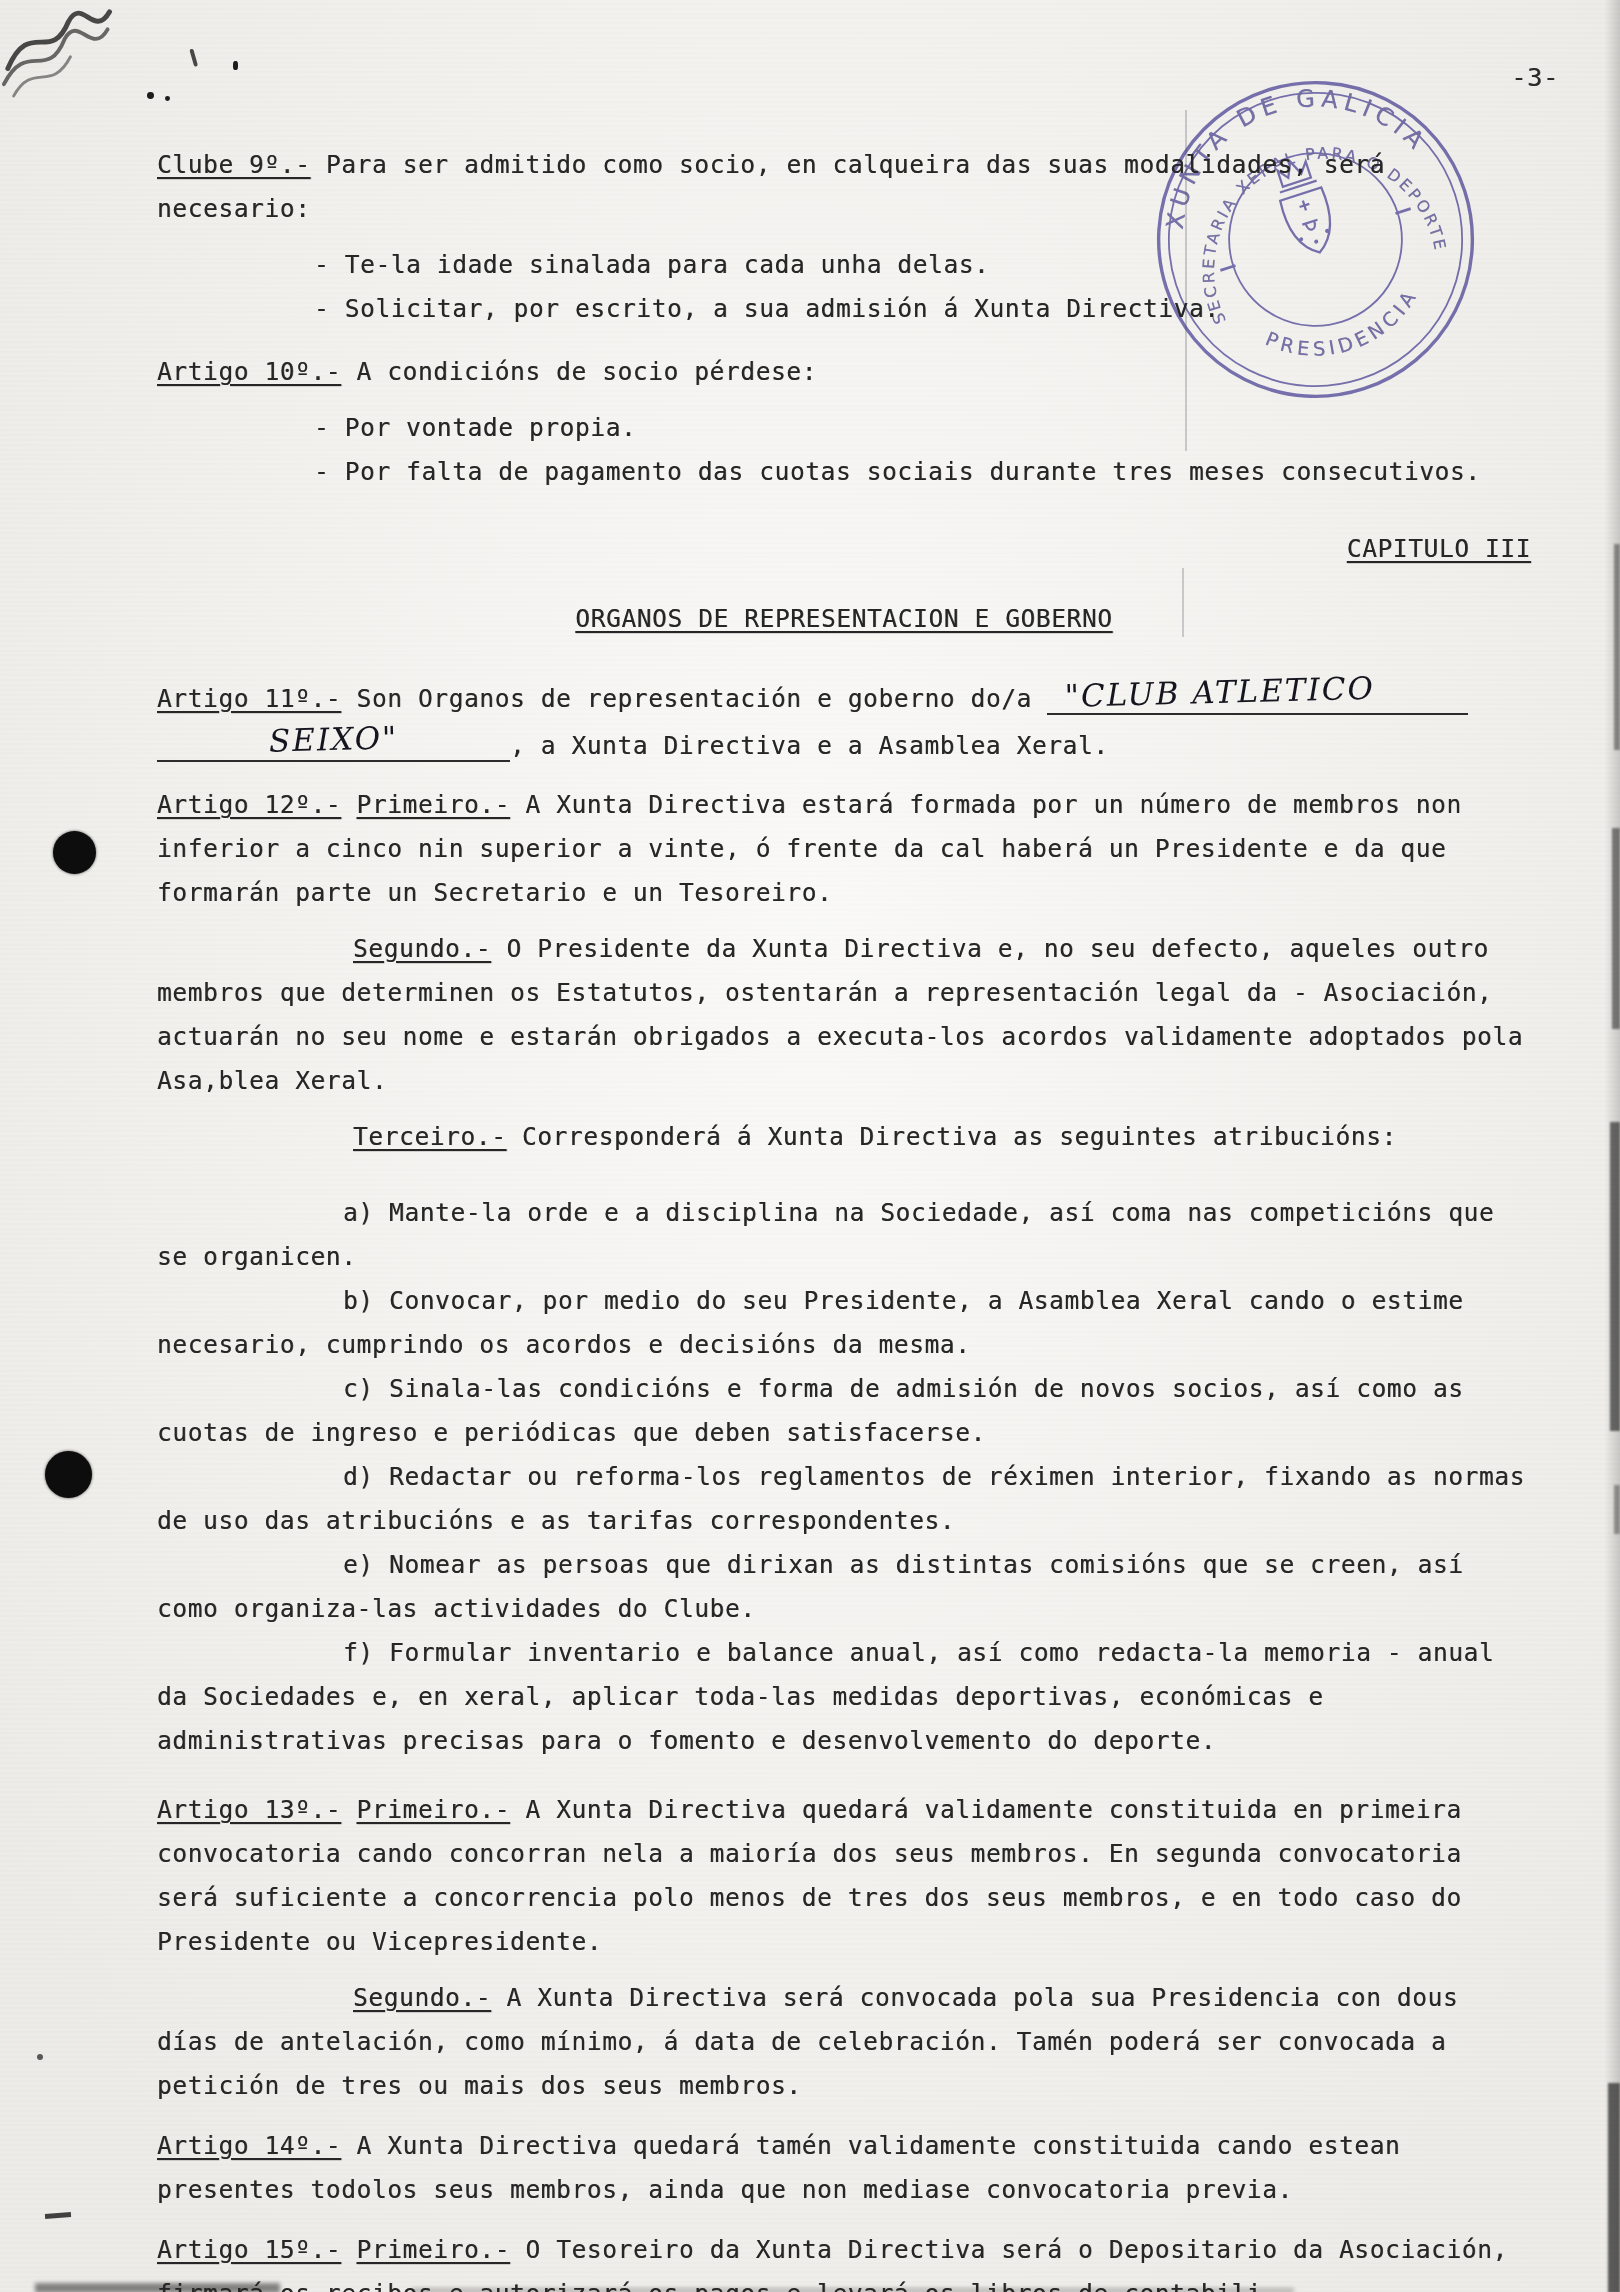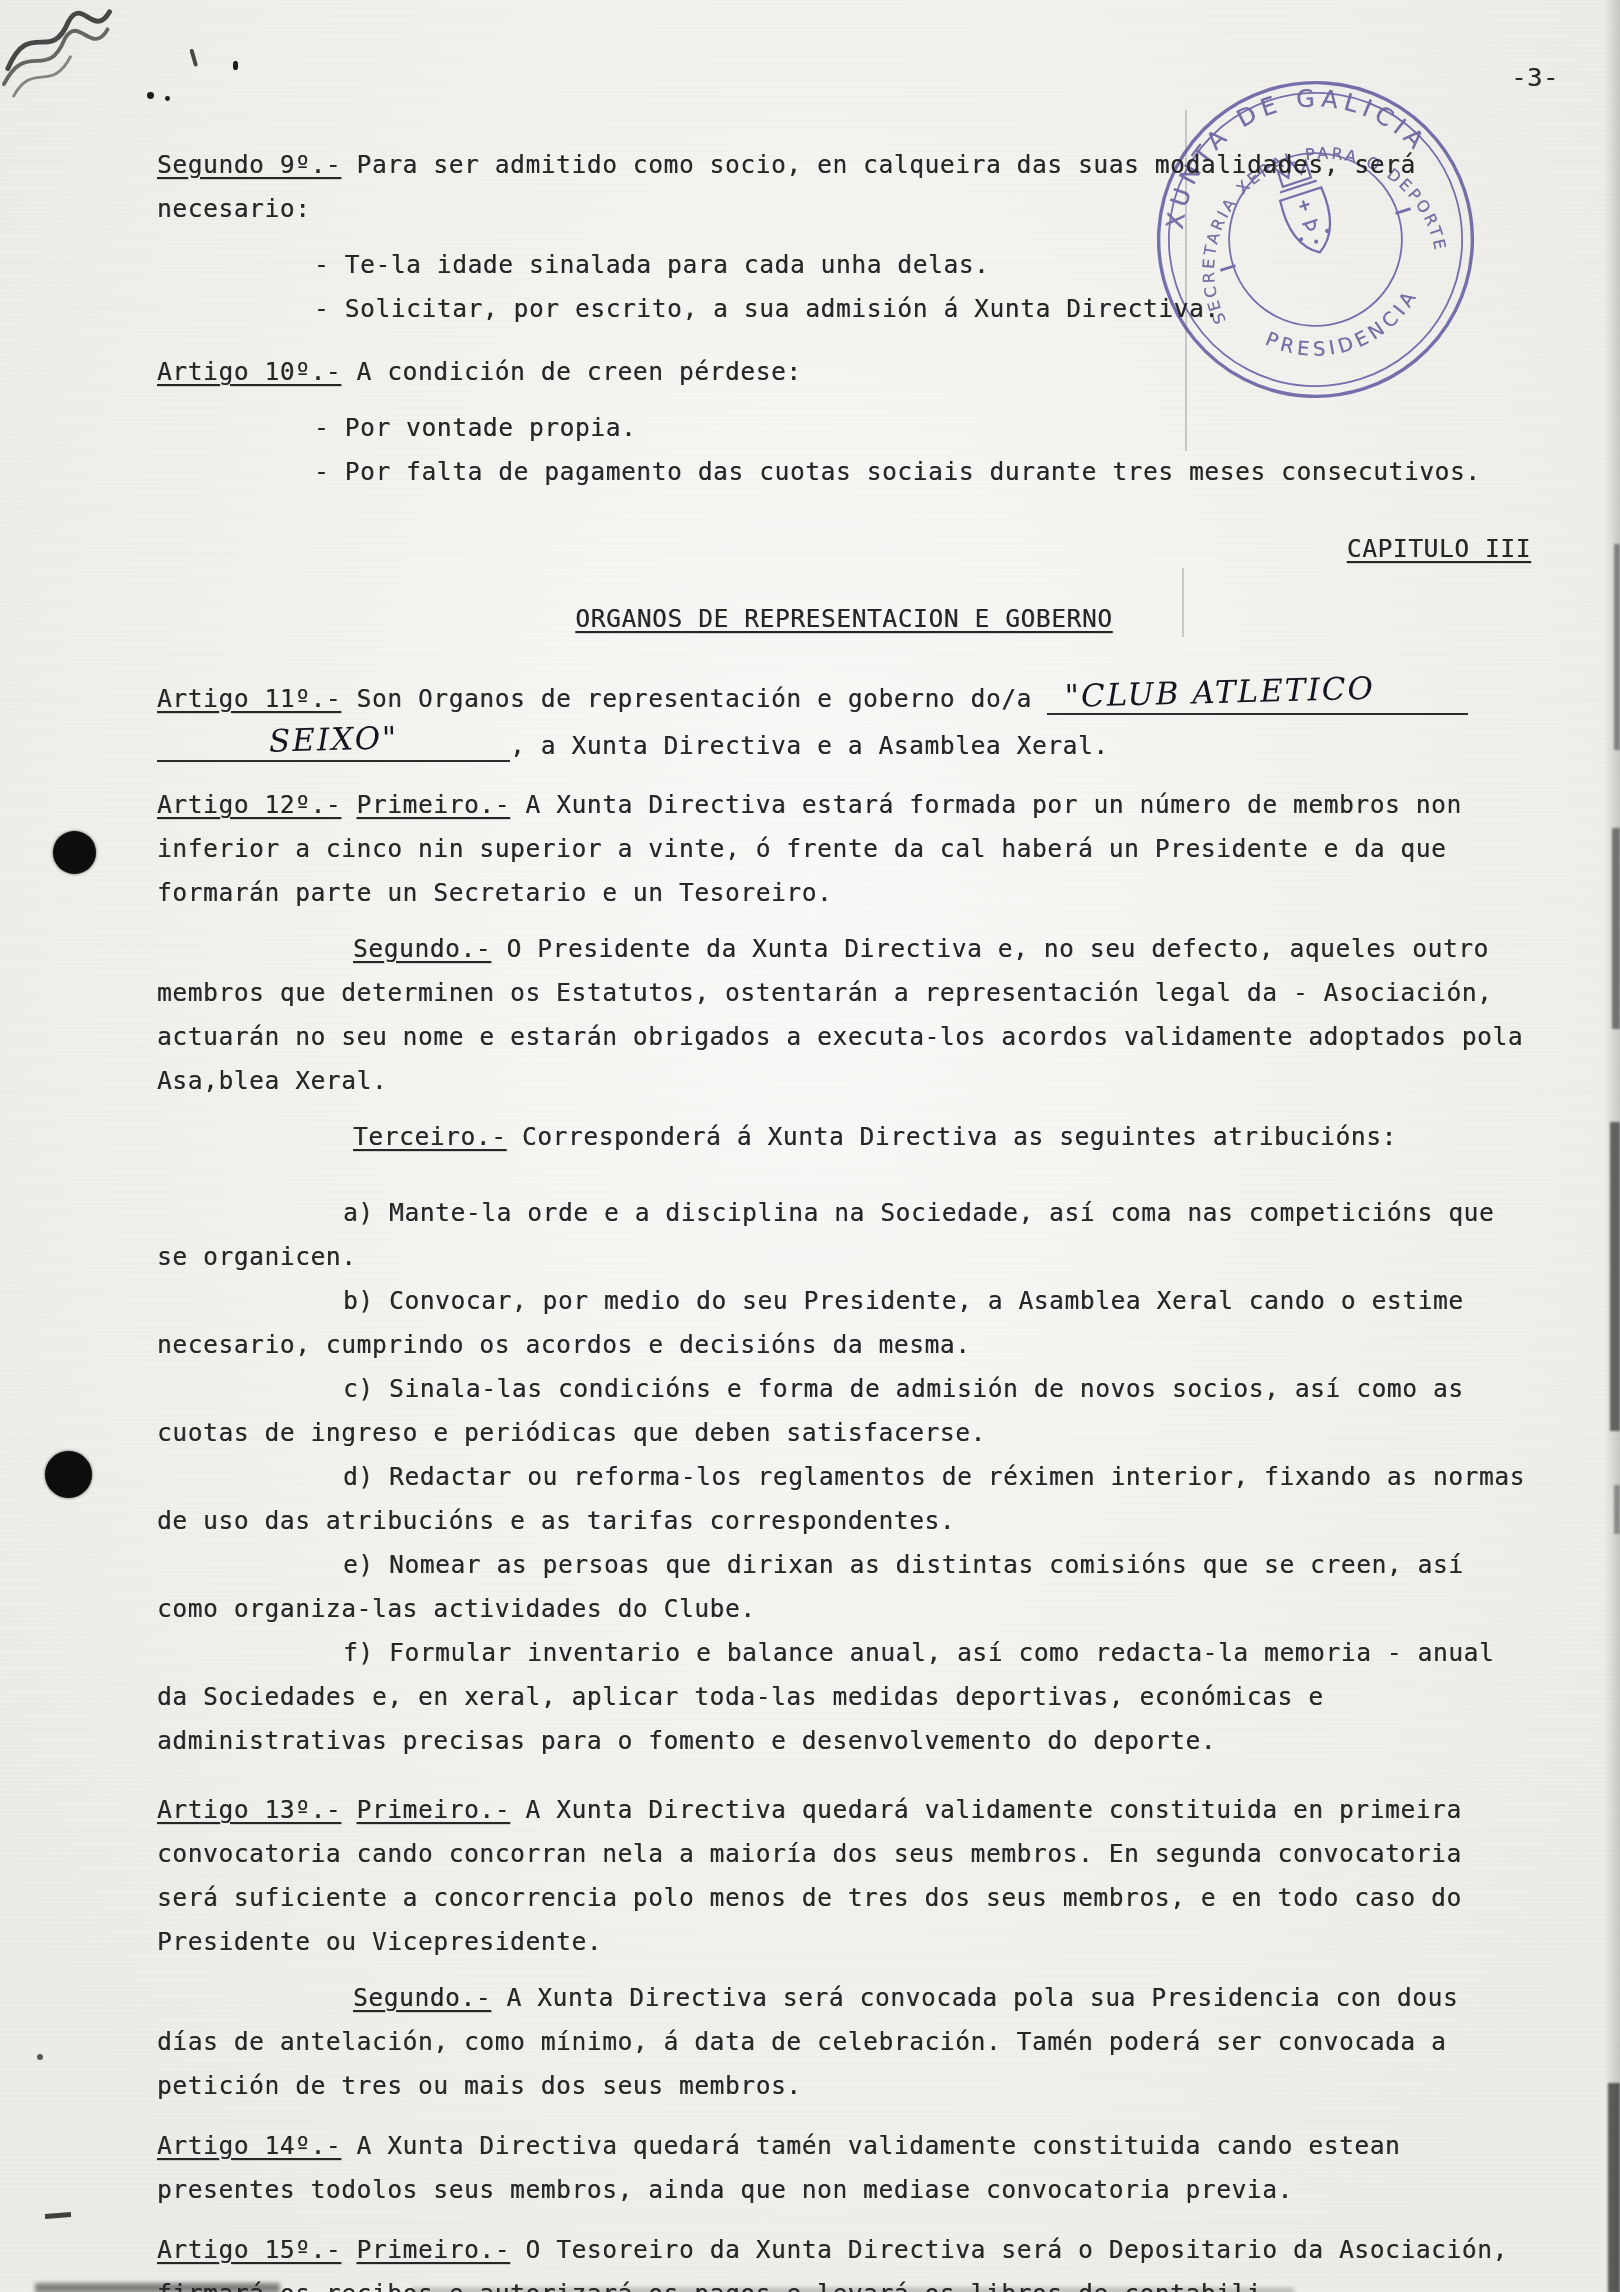--- a/index.html
+++ b/index.html
@@ -133,31 +133,31 @@
   <div class="streak streak-4"></div>
   <div class="streak streak-5"></div>
   <div class="bottom-smudge"></div>
   <div class="bottom-smudge2"></div>
   <div class="margin-dash"></div>
   <div class="margin-dot"></div>
 
   <div class="content">
 
     <p class="para">
-      <span class="u">Segundo 9º.-</span>
+      <span class="u">Clube 9º.-</span>
       <span>Para ser admitido como socio, en calqueira das suas modalidades, será necesario:</span>
     </p>
     <div class="items">
       <p class="li"><span>-</span> <span>Te-la idade sinalada para cada unha delas.</span></p>
       <p class="li"><span>-</span> <span>Solicitar, por escrito, a sua admisión á Xunta Directiva.</span></p>
     </div>
 
     <p class="para">
       <span class="u">Artigo 10º.-</span>
-      <span>A condición de creen pérdese:</span>
+      <span>A condicións de socio pérdese:</span>
     </p>
     <div class="items items-last">
       <p class="li"><span>-</span> <span>Por vontade propia.</span></p>
       <p class="li"><span>-</span> <span>Por falta de pagamento das cuotas sociais durante tres meses consecutivos.</span></p>
     </div>
 
     <p class="heading">
       <span class="u">CAPITULO III</span>
     </p>
     <p class="heading2">

